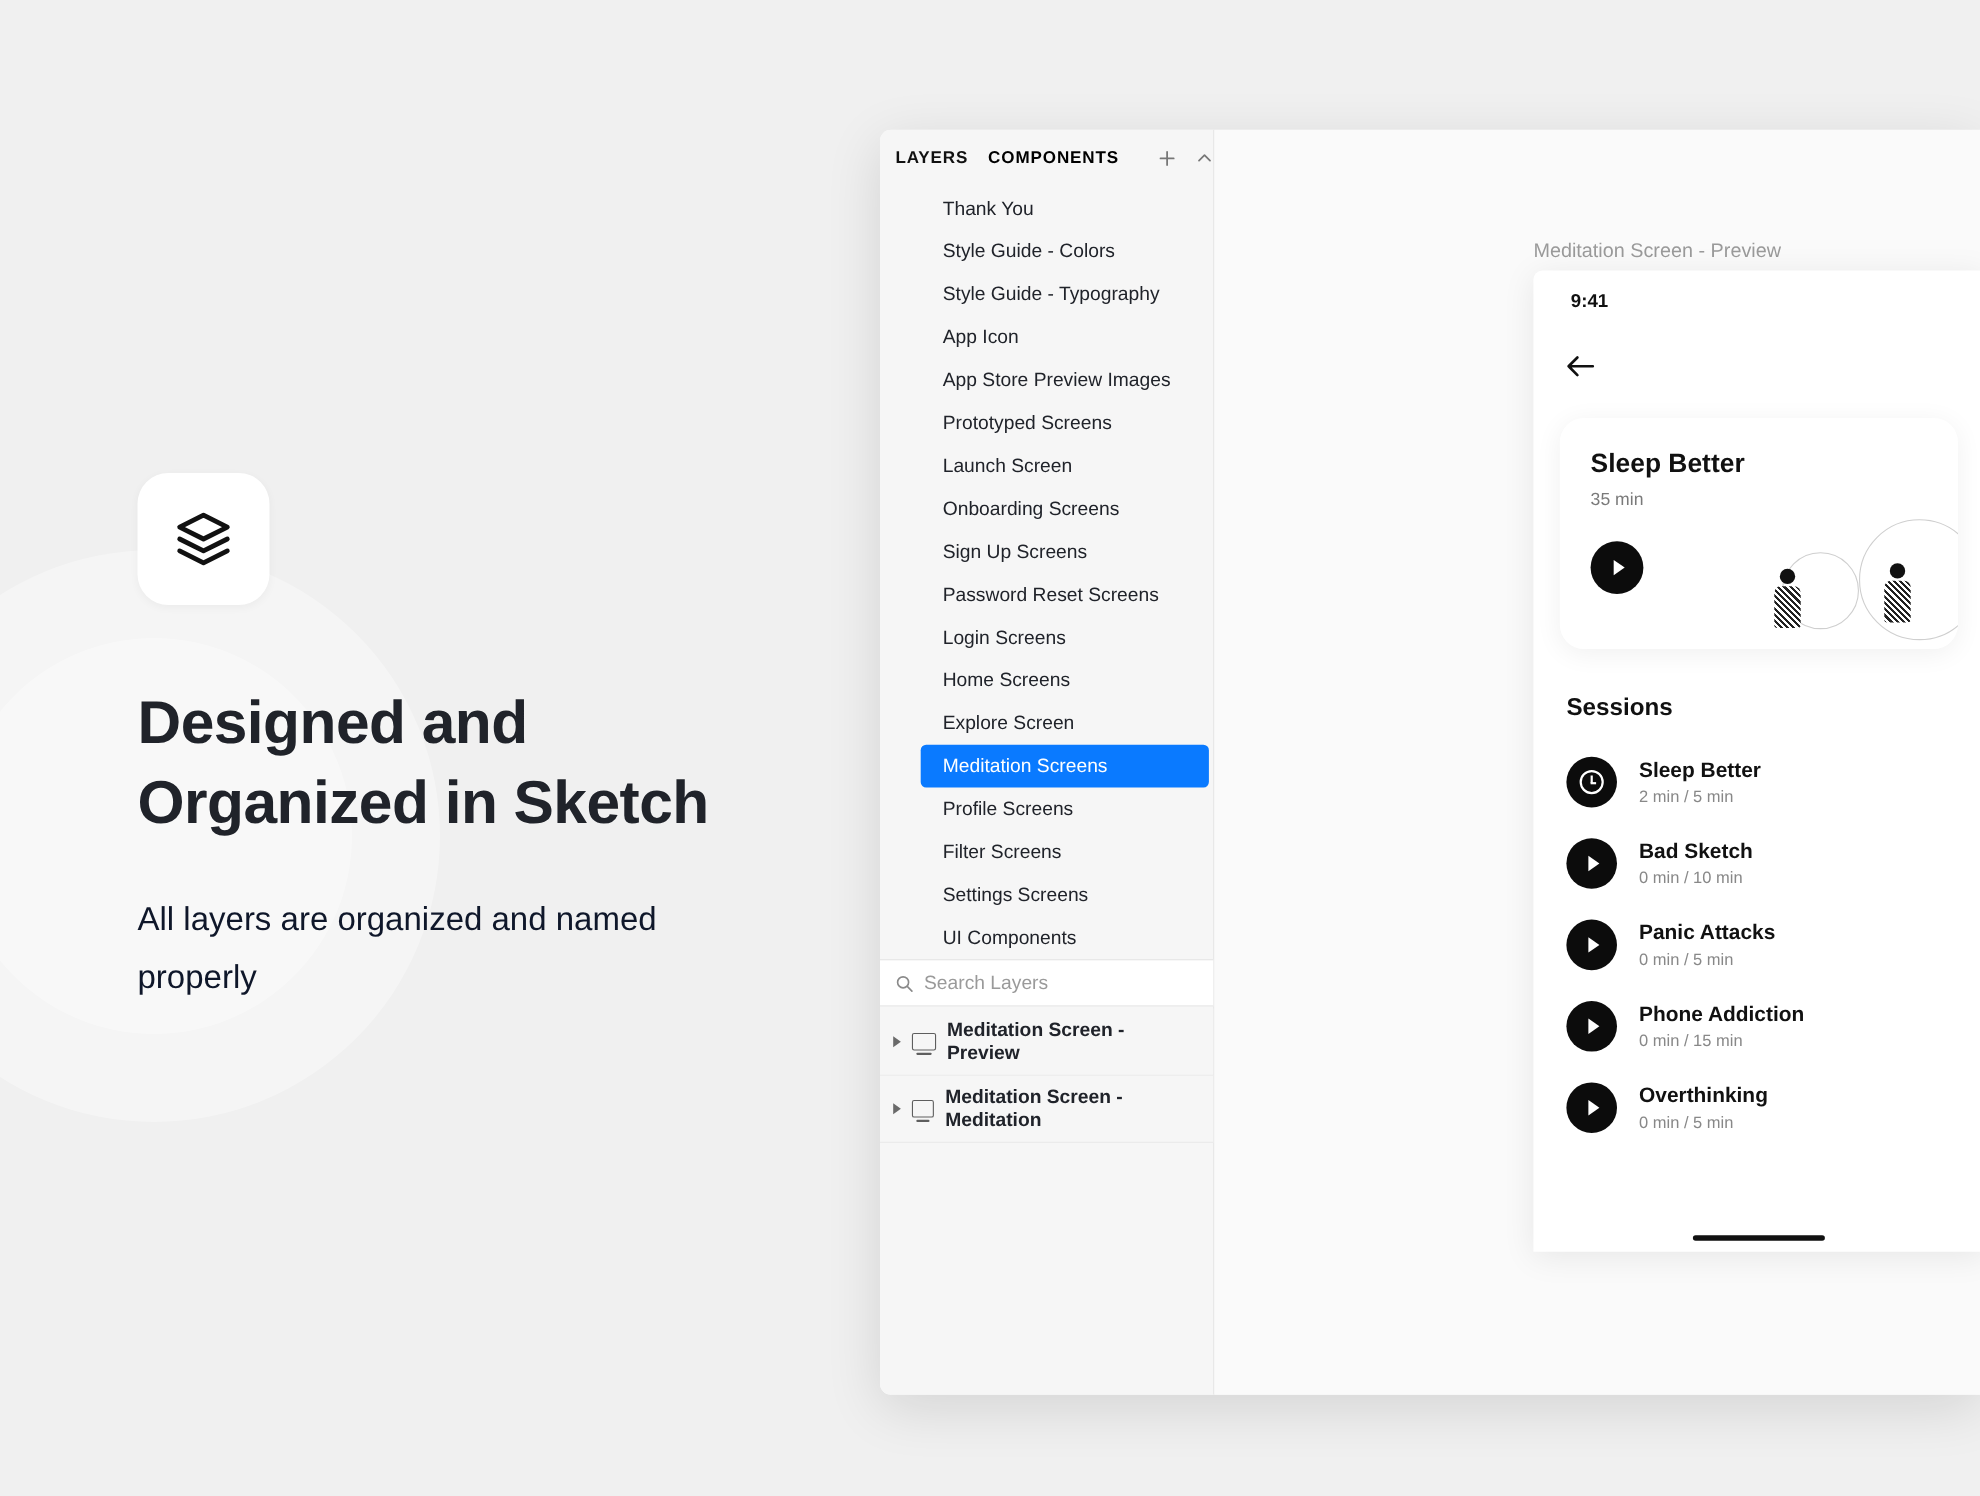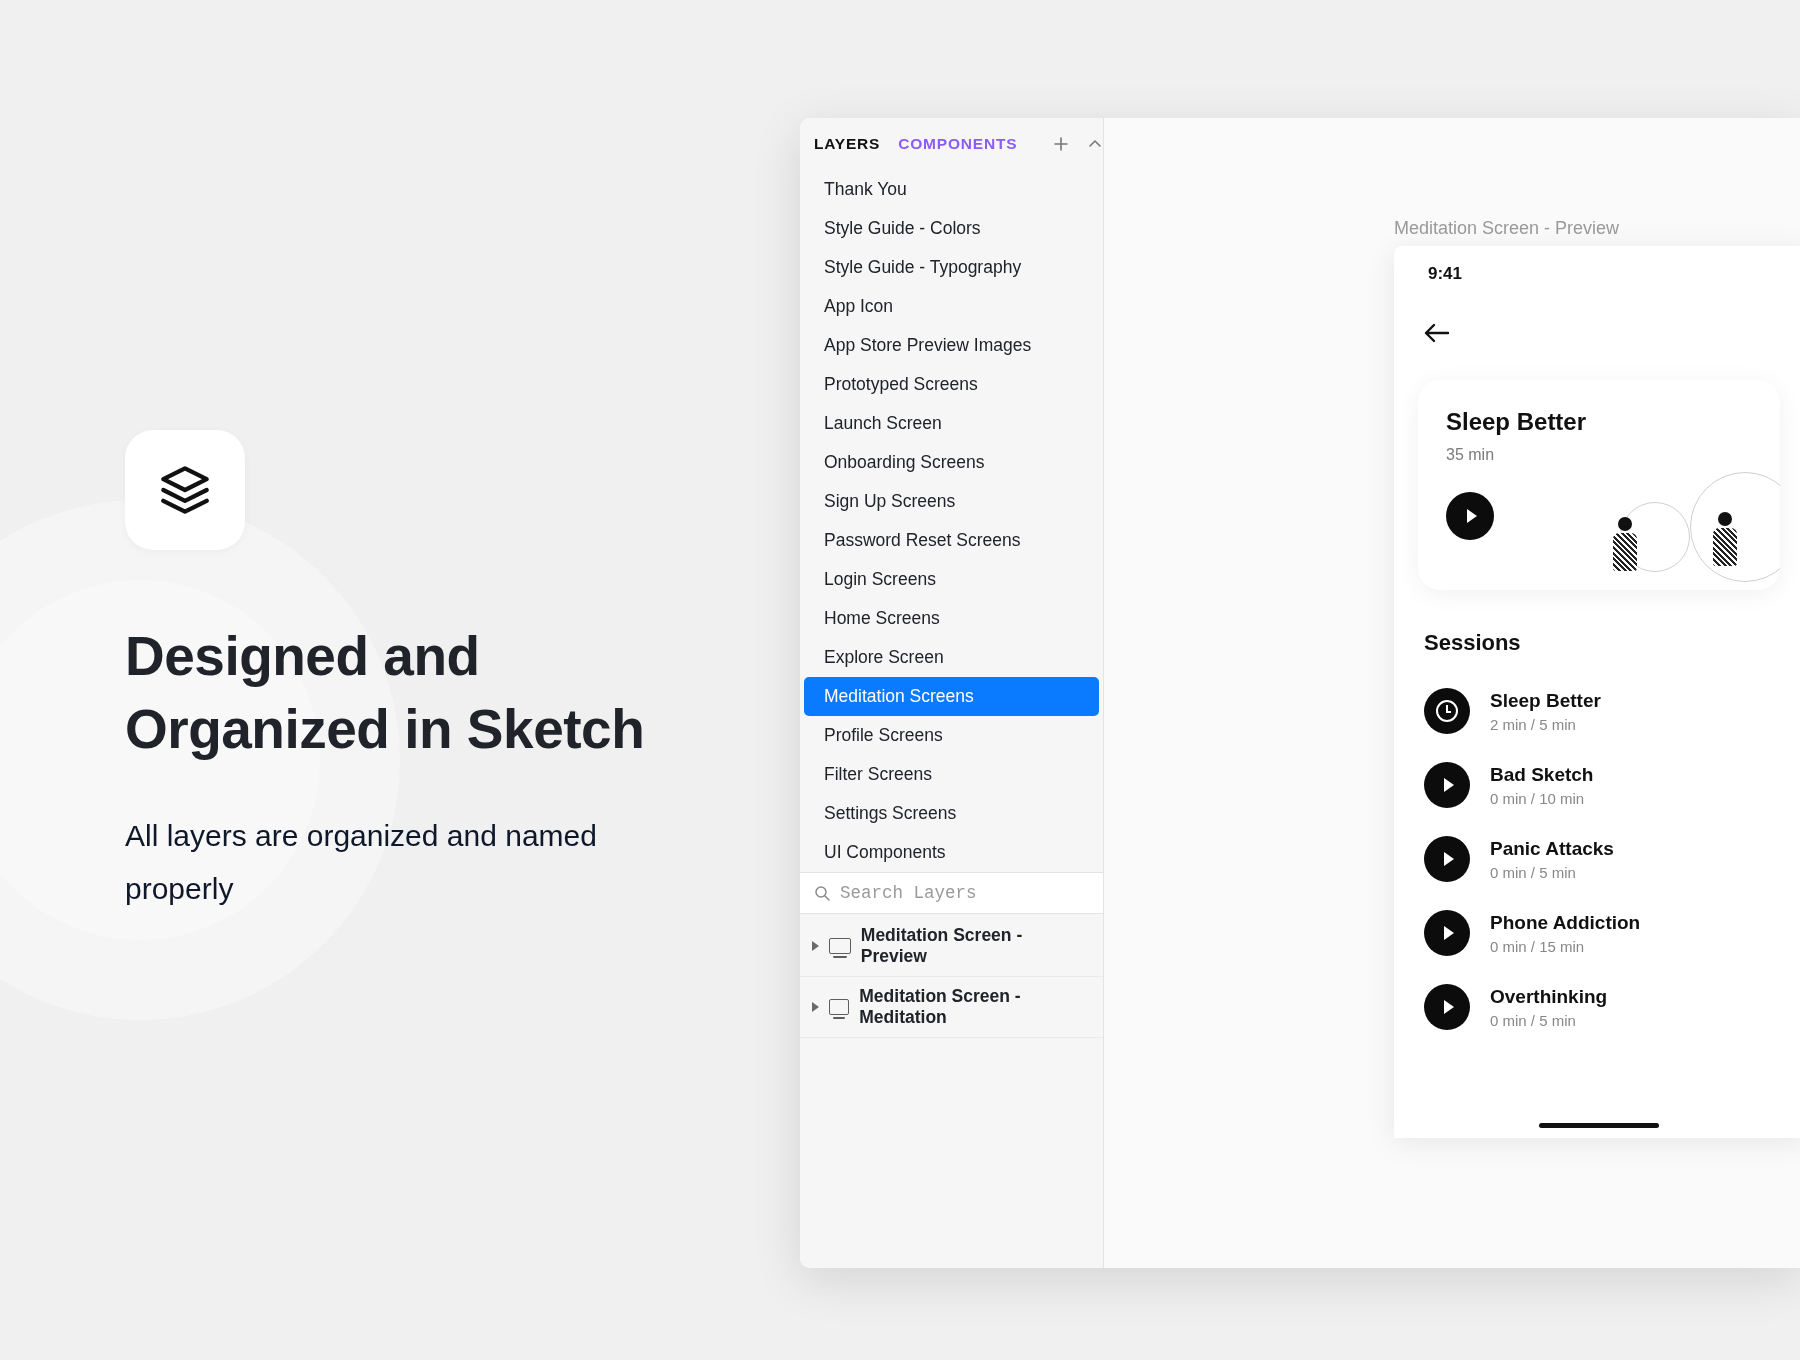--- a/index.html
+++ b/index.html
@@ -81,38 +81,39 @@
 .sidebar-tabs {
   display: flex;
   align-items: center;
   padding: 14px 14px 10px 14px;
   gap: 18px;
 }
 .tab {
   font-size: 15.5px;
   font-weight: 700;
   letter-spacing: 0.8px;
-  color: #8b5cf6;
+  color: #000000;
   cursor: pointer;
 }
 .tab.active { color: #111111; }
 .tab-spacer { flex: 1; }
 .tab-icon {
   width: 24px;
   height: 24px;
   display: flex;
   align-items: center;
   justify-content: center;
   color: #7a7a7a;
   cursor: pointer;
   font-size: 18px;
 }
 
 .layer-list {
   padding: 4px 4px 0 4px;
+  margin-left: 33px;
 }
 .layer-item {
   padding: 9px 20px;
   font-size: 17.5px;
   color: #20232a;
   cursor: pointer;
   border-radius: 5px;
 }
 .layer-item.selected {
   background: #0a7aff;
@@ -128,21 +129,20 @@
   padding: 10px 14px;
   gap: 10px;
 }
 .search-row input {
   border: none;
   outline: none;
   font-size: 17.5px;
   color: #888;
   background: transparent;
   flex: 1;
-  font-family: Liberation Mono, monospace;
 }
 .search-row input::placeholder { color: #9a9a9a; }
 .search-icon { color: #8a8a8a; display:flex; align-items:center; }
 
 .artboard-list { padding: 2px 0; }
 .artboard-row {
   display: flex;
   align-items: center;
   gap: 10px;
   padding: 9px 12px;

